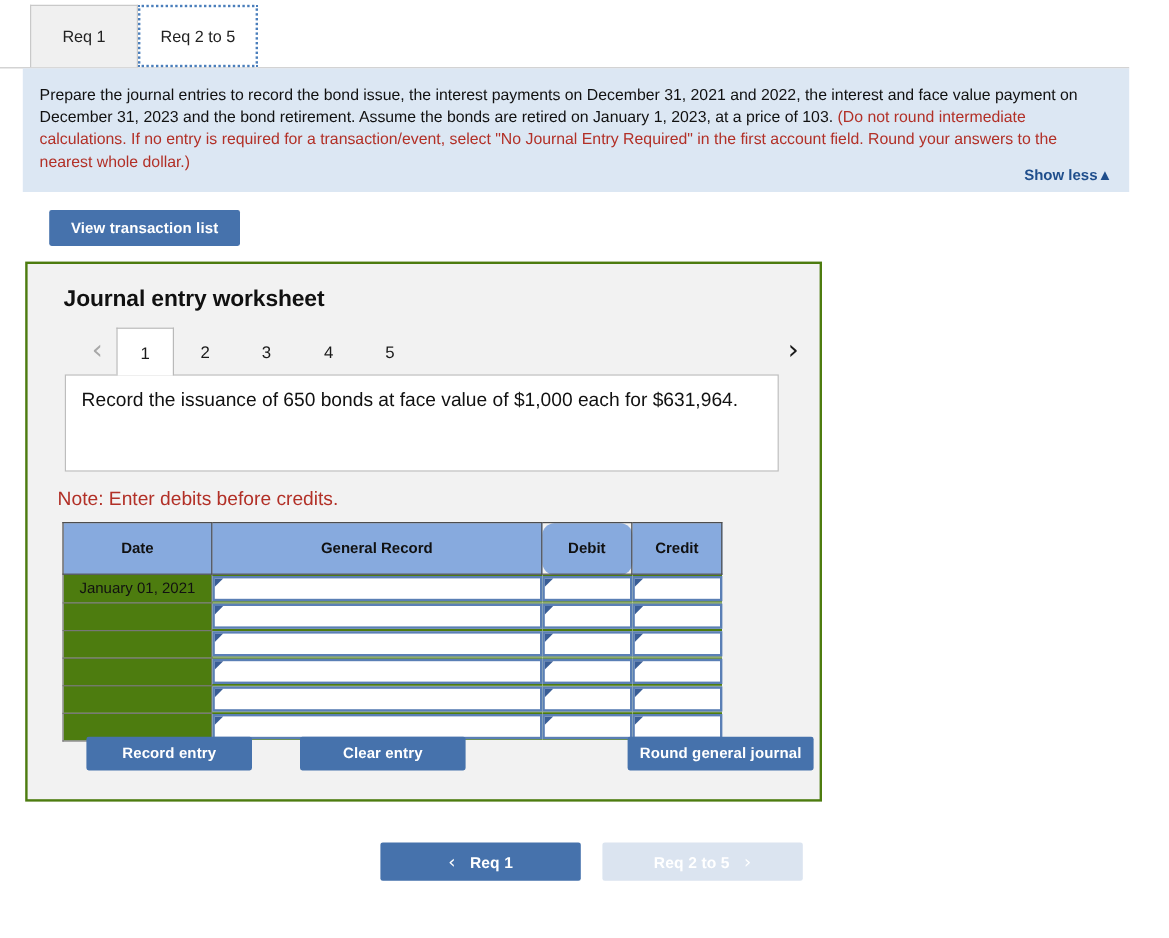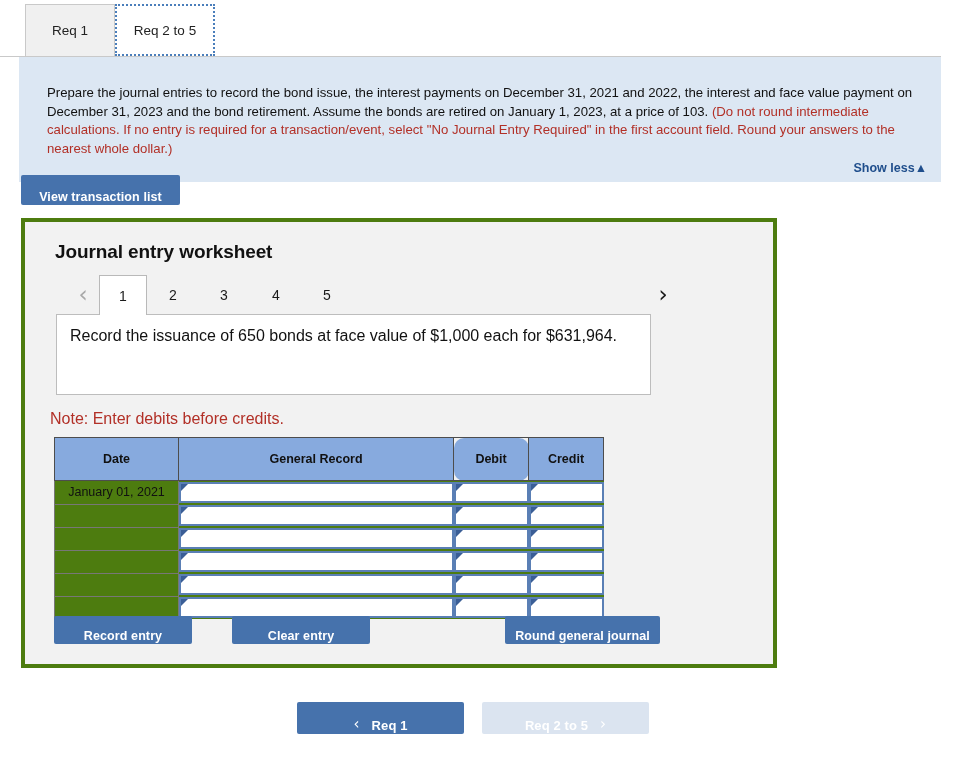--- a/index.html
+++ b/index.html
@@ -55,21 +55,21 @@
     left: 19px; top: 57px;
     width: 922px;
     min-height: 103px;
     background: #dce7f3;
     padding: 11px 12px 8px 12px;
   }
   .instr-text {
     font-size: 13.2px;
     line-height: 18.5px;
     color: #111;
-    margin: 16px;
+    margin: 2px;
   }
   .instr-text .hl { color: #b23027; }
   .showless {
     position: absolute;
     right: 14px; bottom: 7px;
     font-size: 12.5px;
     font-weight: bold;
     color: #1f4e8c;
     cursor: pointer;
     white-space: nowrap;
@@ -80,37 +80,38 @@
     background: #4672ac;
     color: #ffffff;
     border: none;
     border-radius: 2px;
     font-family: "Liberation Sans", sans-serif;
     font-size: 12.5px;
     font-weight: bold;
     cursor: pointer;
     letter-spacing: 0.1px;
     display: flex;
-    align-items: flex-end;
+    align-items: center;
     justify-content: center;
+    margin-left: 20px;
   }
 
   .btn-viewtrans {
     position: absolute;
     left: 21px; top: 175px;
     width: 159px; height: 30px;
   }
 
   
   .card {
     position: absolute;
     left: 21px; top: 218px;
-    width: 756px; height: 450px;
+    width: 664px; height: 450px;
     background: #f2f2f2;
-    border: 4px solid #4d7c0f;
+    border: 2px solid #4d7c0f;
   }
   .card-title {
     position: absolute;
     left: 30px; top: 19px;
     font-size: 19px;
     font-weight: bold;
     color: #111;
     letter-spacing: -0.1px;
   }
 

